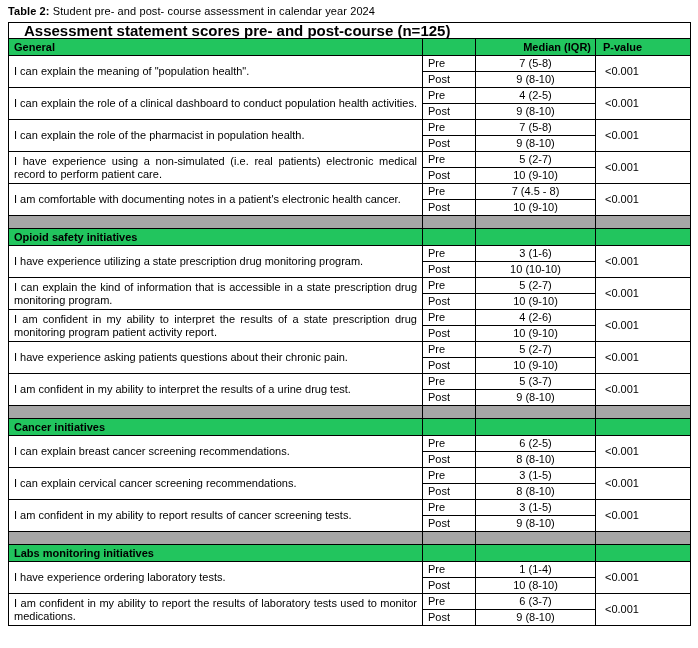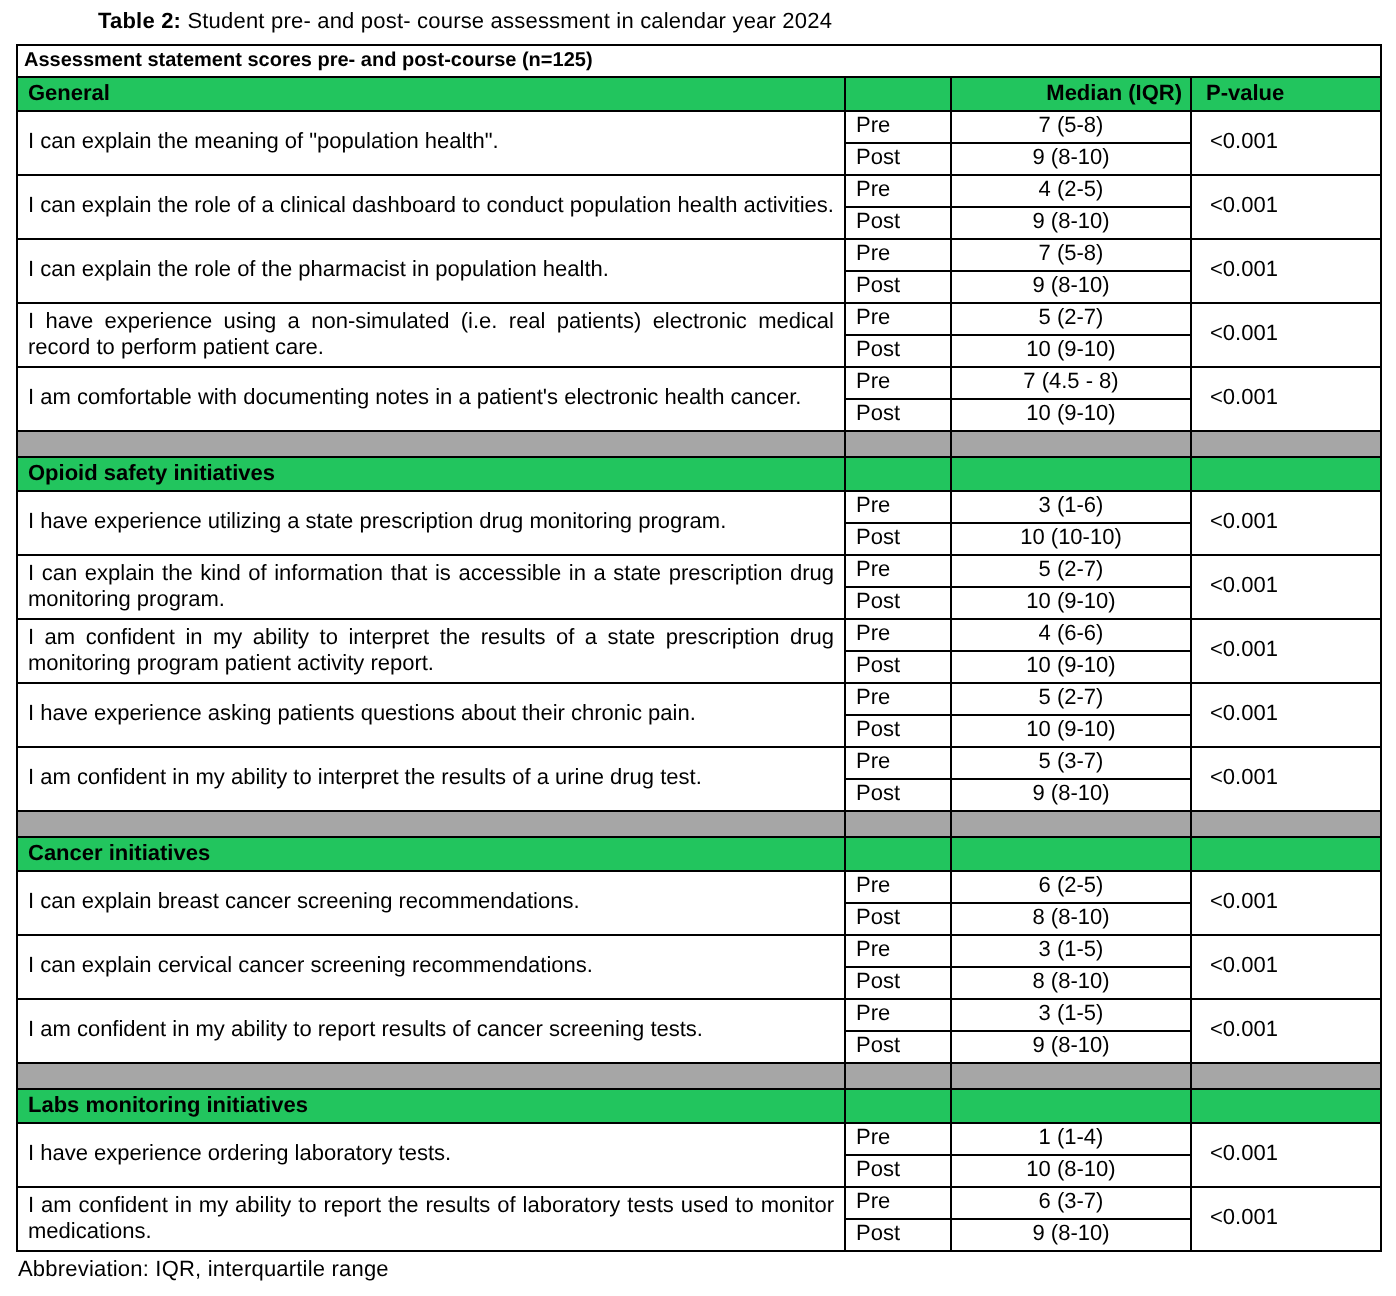--- a/index.html
+++ b/index.html
@@ -1,22 +1,22 @@
 <!DOCTYPE html>
 <html><head>
 <meta charset="utf-8">
 <style>
   html,body{margin:0;padding:0;background:#ffffff;}
   body{width:698px;height:648px;font-family:"Liberation Sans",sans-serif;color:#000;overflow:hidden;}
   .page{padding:3px 8px 0 8px;}
-  .title{font-size:11px;line-height:15px;padding:1px 0 3px 0;letter-spacing:0.1px;margin-left:41px;}
+  .title{font-size:11px;line-height:15px;padding:1px 0 3px 0;letter-spacing:0.1px;}
   .title b{font-weight:bold;}
   table{border-collapse:collapse;width:682px;table-layout:fixed;border:1.5px solid #000;}
   td{border:1px solid #000;font-size:11px;line-height:13px;padding:0 4px;vertical-align:middle;overflow:hidden;}
-  tr.hdr td{font-weight:bold;font-size:10px;height:15px;padding-left:3px;}
+  tr.hdr td{font-weight:bold;font-size:15px;height:15px;padding-left:15px;}
   tr.sec td{background:#22c55e;font-weight:bold;height:16px;padding-left:5px;}
   tr.spacer td{background:#A6A6A6;height:12px;}
   td.st{text-align:justify;padding:1px 5px 1px 5px;}
   td.pp{height:15px;padding-left:5px;}
   td.md{text-align:center;}
   td.pv{padding-left:9px;}
   td.md.colhead{text-align:right;}
   td.pv.colhead{padding-left:7px;margin-top:44px;}
   .footnote{font-size:11px;line-height:15px;padding:2px 0 0 1px;letter-spacing:0.1px;}
 </style>
@@ -133,21 +133,21 @@
       <td class="pv" rowspan="2">&lt;0.001</td>
     </tr>
     <tr>
       <td class="pp">Post</td>
       <td class="md">10 (9-10)</td>
     </tr>
 
     <tr>
       <td class="st" rowspan="2">I am confident in my ability to interpret the results of a state prescription drug monitoring program patient activity report.</td>
       <td class="pp">Pre</td>
-      <td class="md">4 (6-6)</td>
+      <td class="md">4 (2-6)</td>
       <td class="pv" rowspan="2">&lt;0.001</td>
     </tr>
     <tr>
       <td class="pp">Post</td>
       <td class="md">10 (9-10)</td>
     </tr>
 
     <tr>
       <td class="st" rowspan="2">I have experience asking patients questions about their chronic pain.</td>
       <td class="pp">Pre</td>
@@ -249,14 +249,13 @@
       <td class="pv" rowspan="2">&lt;0.001</td>
     </tr>
     <tr>
       <td class="pp">Post</td>
       <td class="md">9 (8-10)</td>
     </tr>
 
   </tbody>
     </table>
 
-  <div class="footnote">Abbreviation: IQR, interquartile range</div>
 </div>
 
 </body></html>

